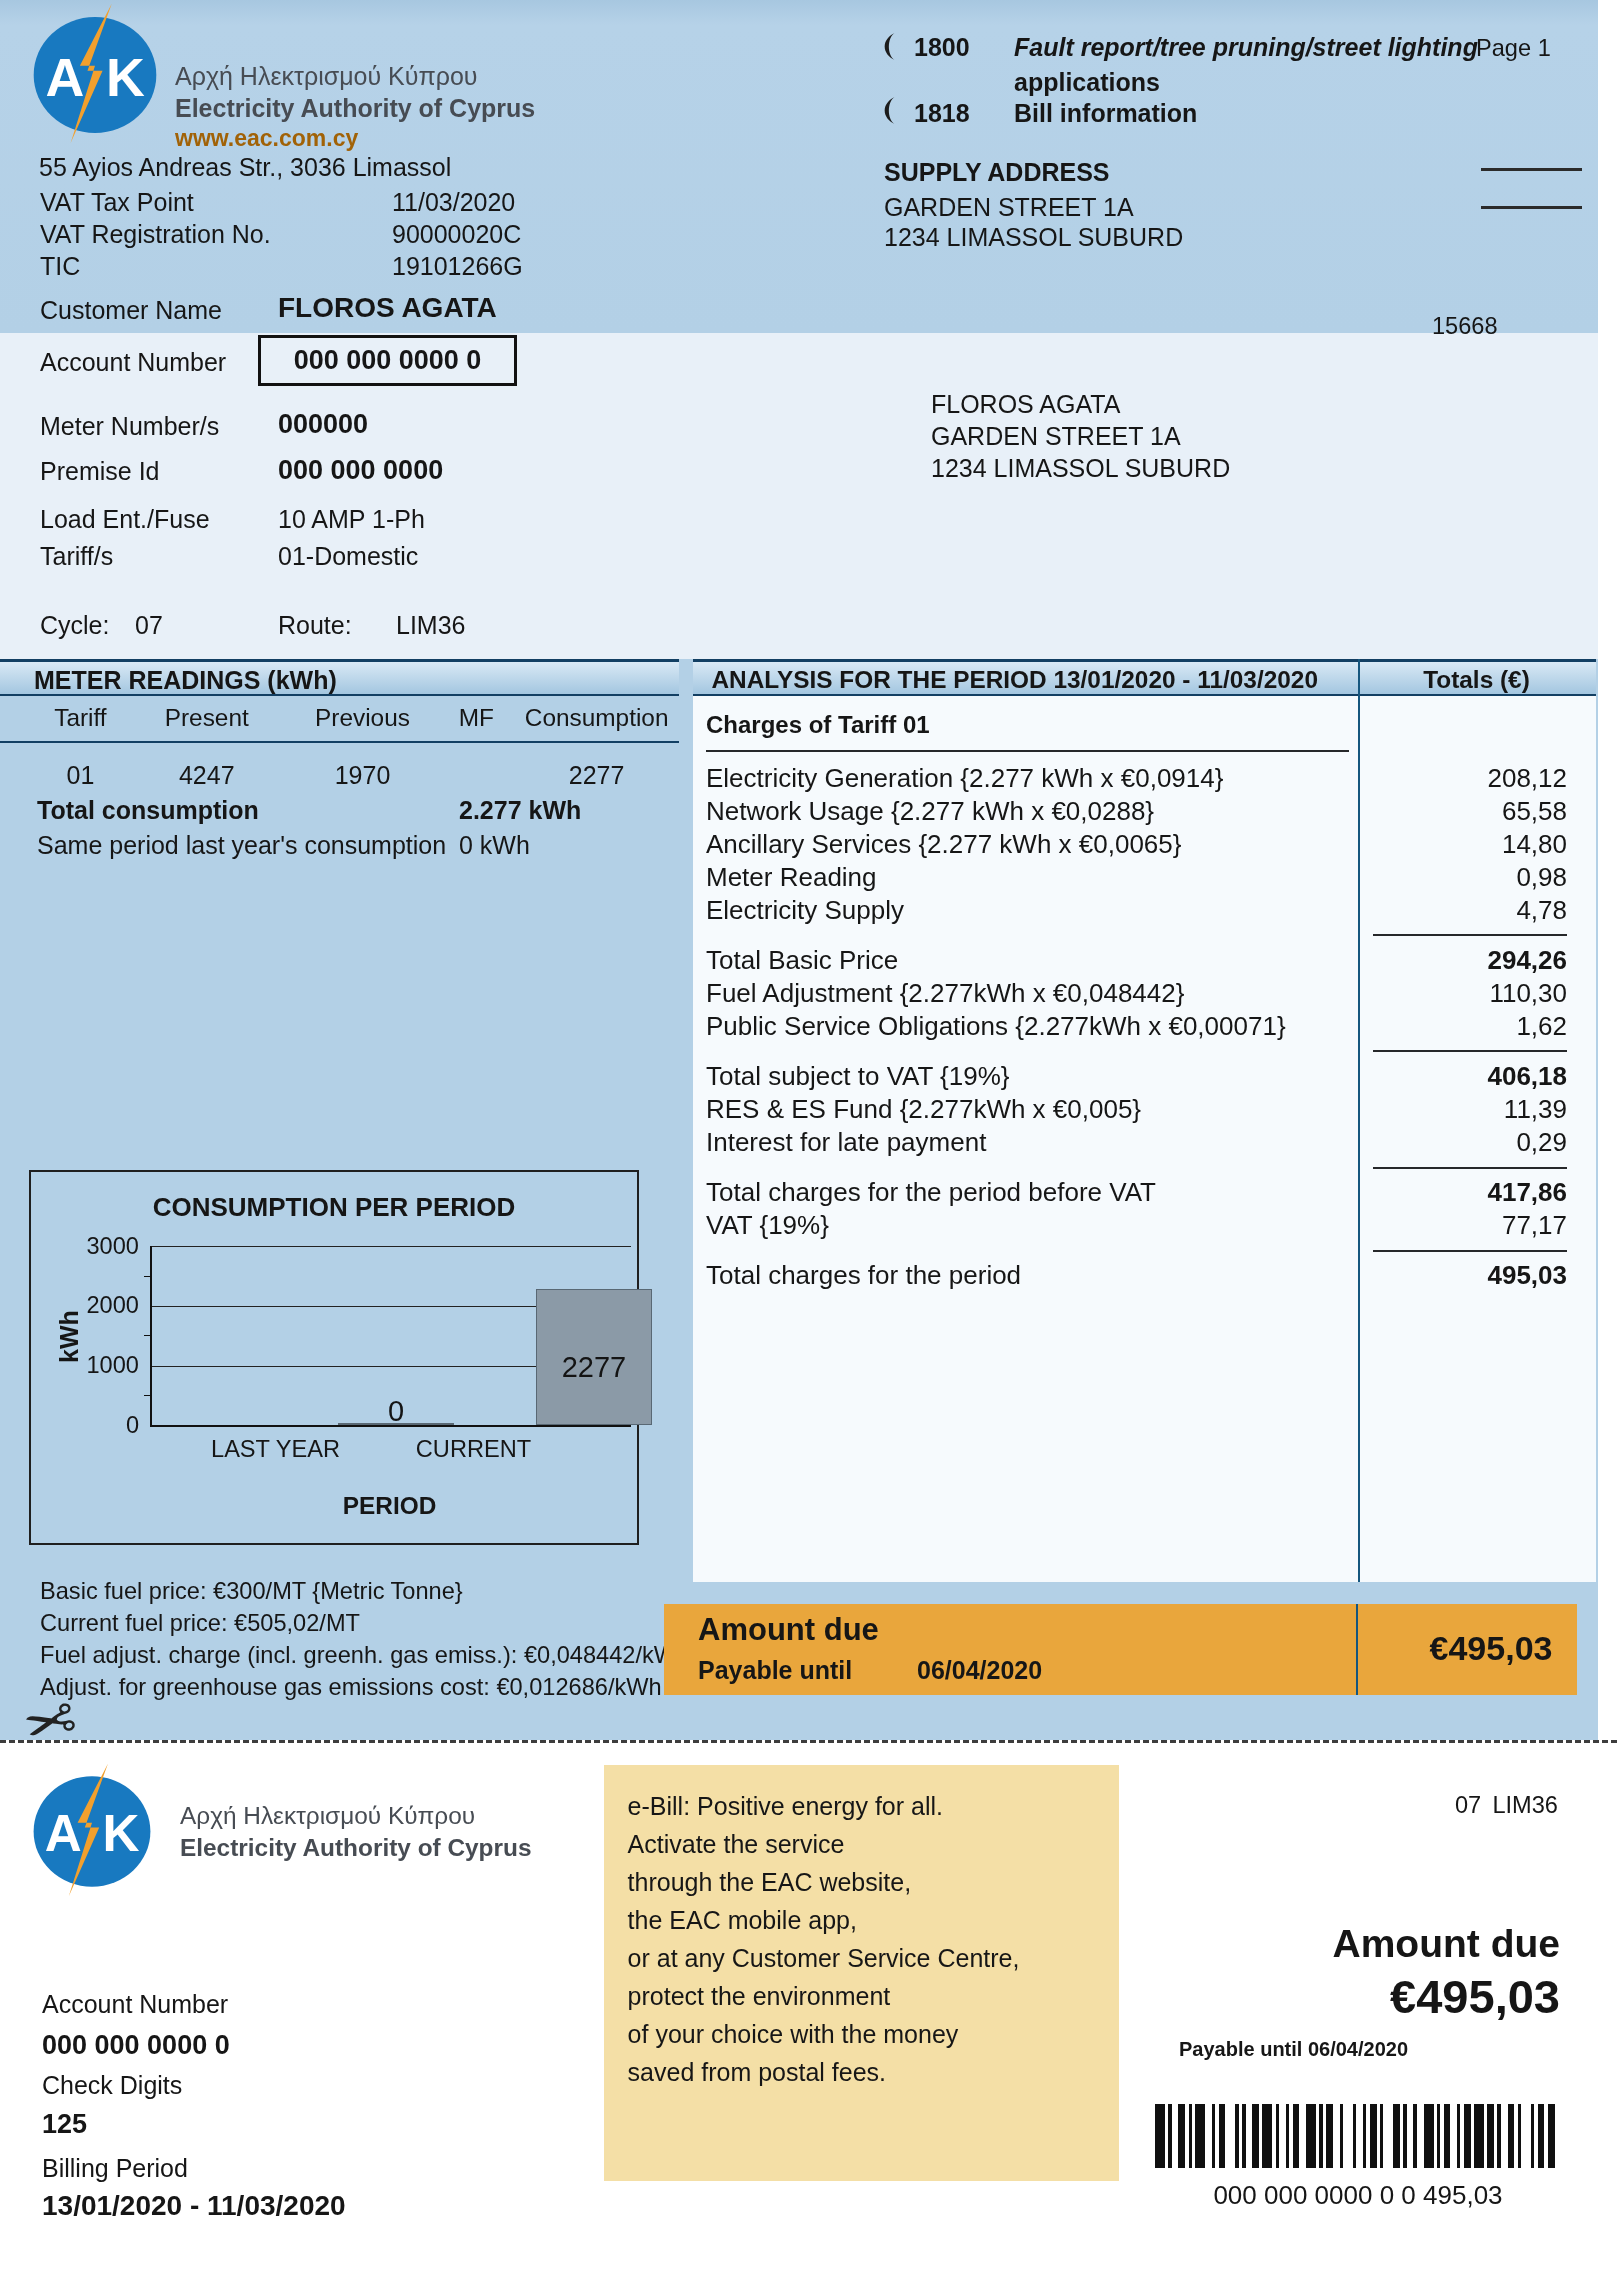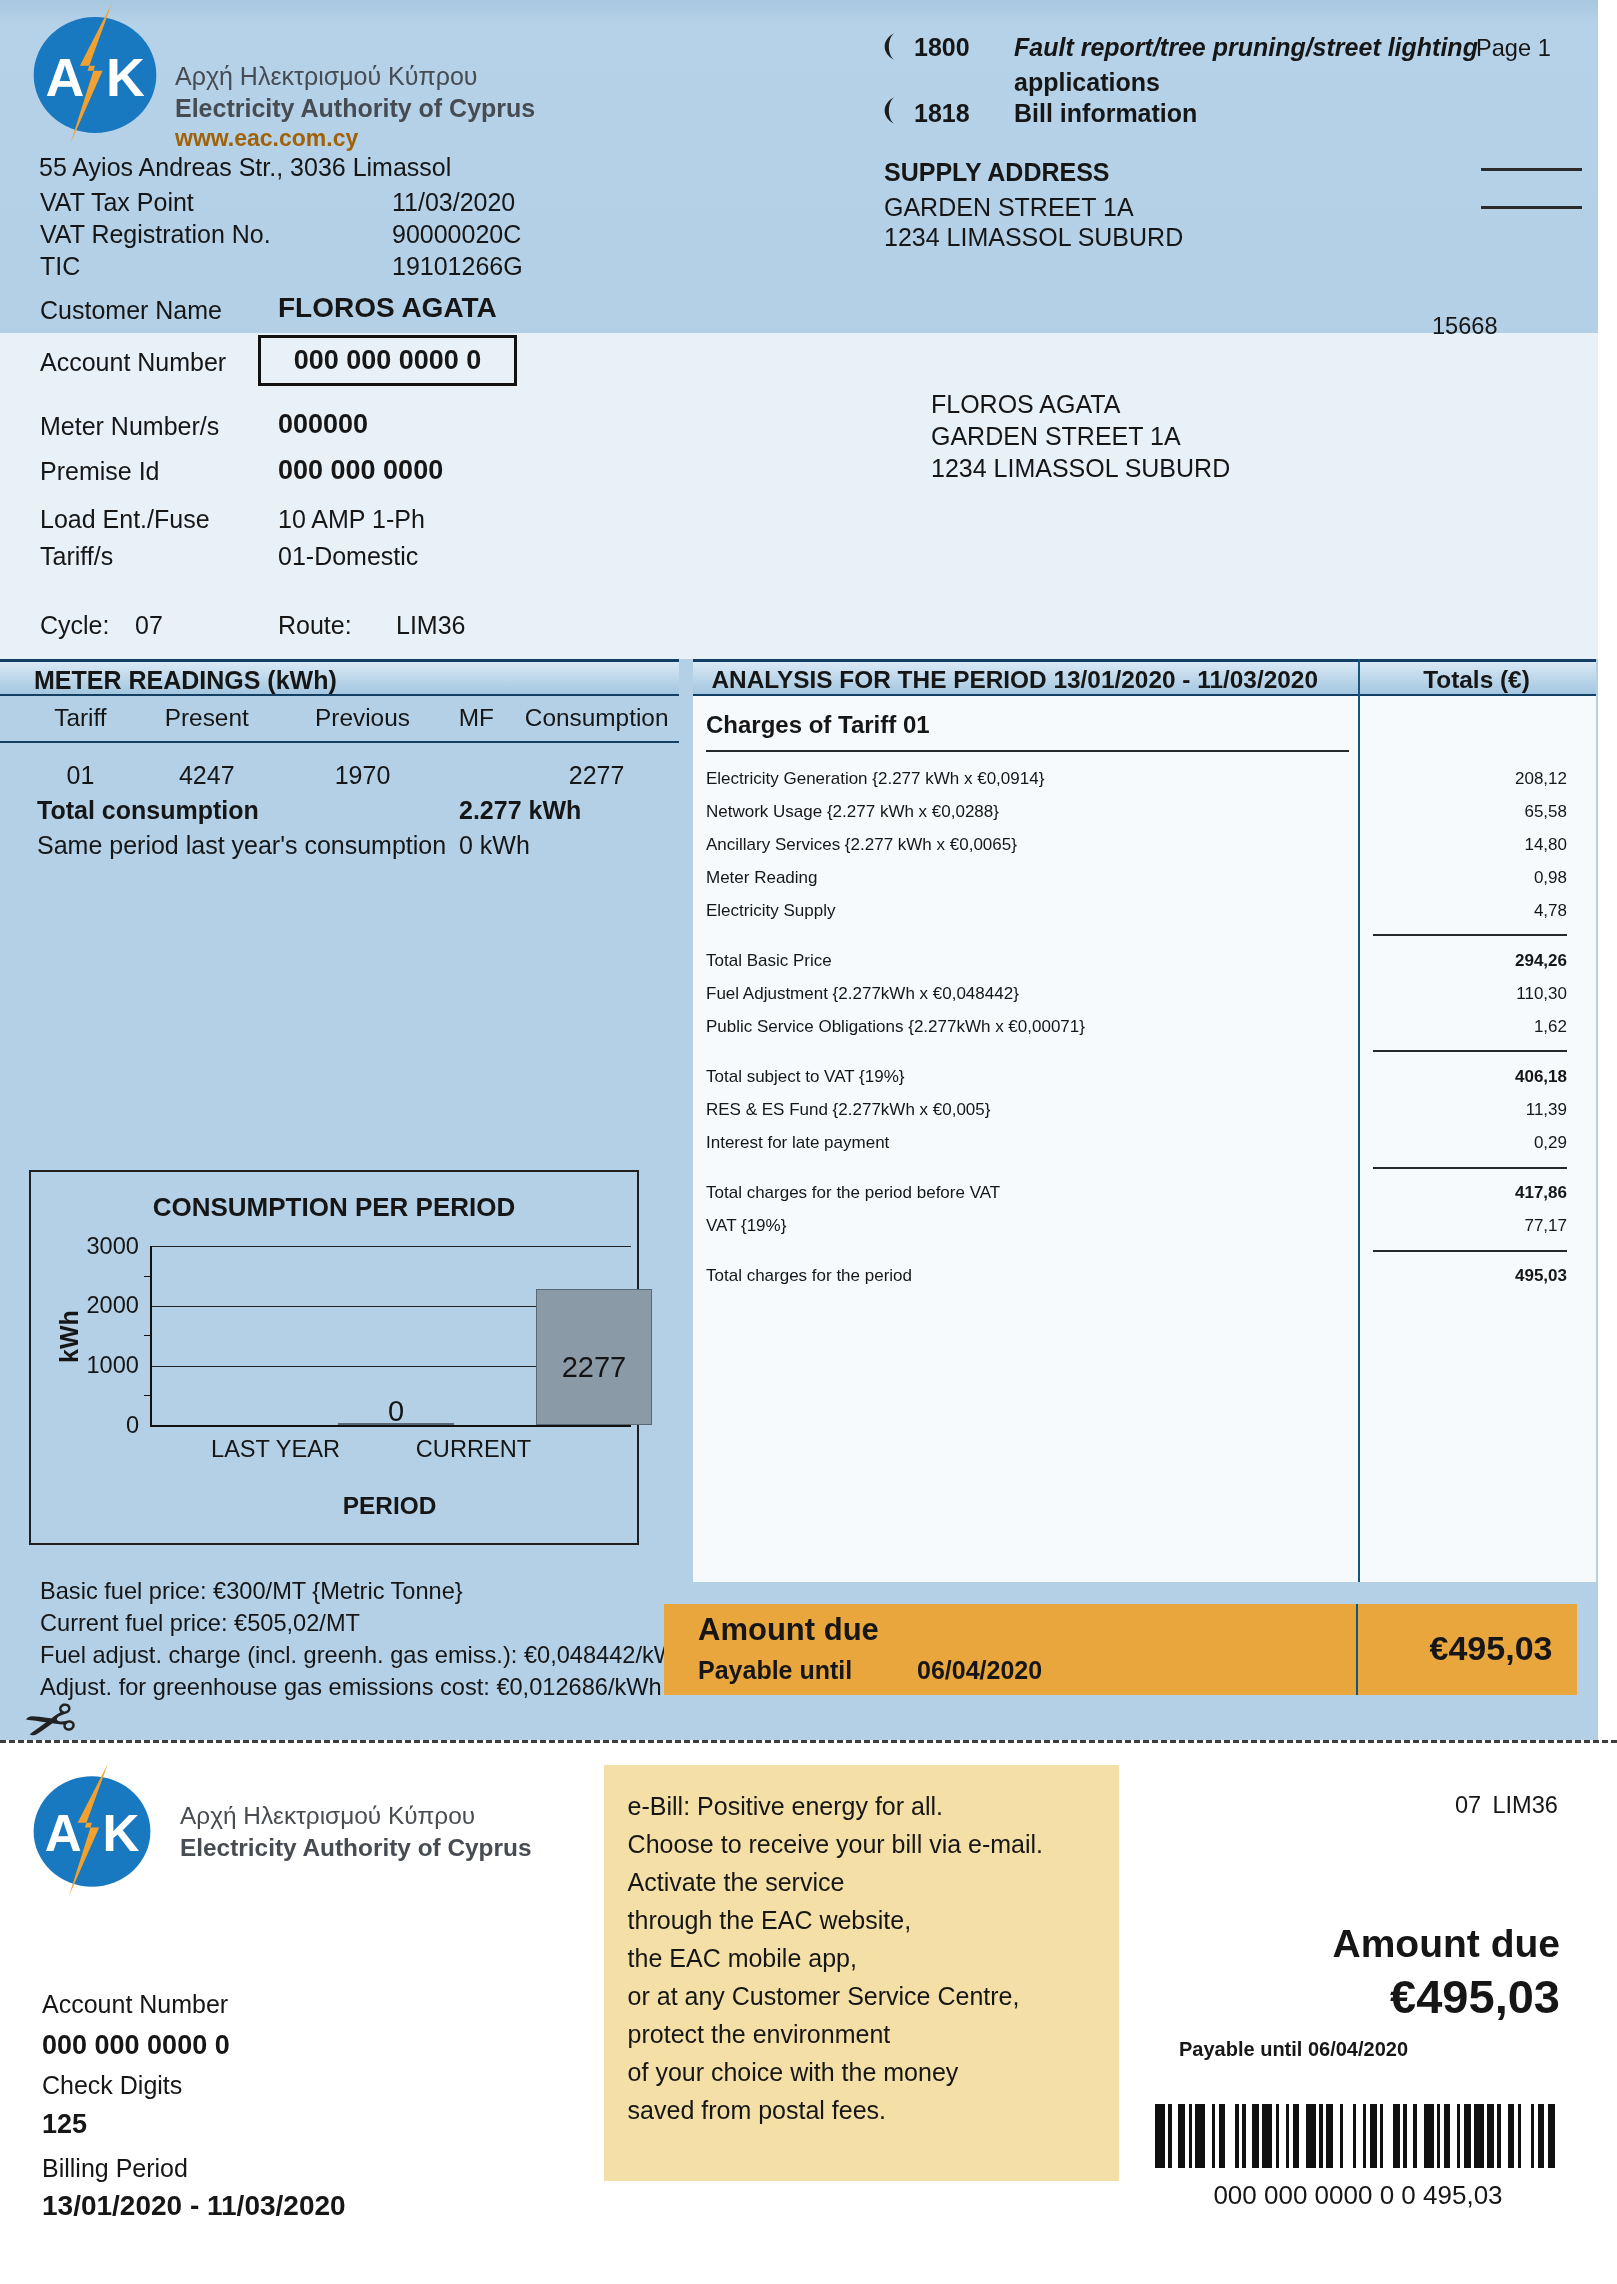--- a/index.html
+++ b/index.html
@@ -15,21 +15,21 @@
   .t28{font-size:23.6px;line-height:29px;}
   .b{font-weight:bold;}
   .gray{color:#474c53;}
   
   svg.logo{overflow:visible;}
   
   .band{box-sizing:border-box;height:37px;background:linear-gradient(180deg,#d9e9f5,#a3c6e0);
         border-top:3.4px solid #123f63;border-bottom:2.5px solid #123f63;}
   
   .an-body{background:#f6fafd;}
-  .arow{display:flex;font-size:17px;line-height:33px;gap:44px;}
+  .arow{display:flex;font-size:26px;line-height:33px;gap:44px;}
   .arow .lab{flex:1;}
   .arow .val{width:205px;text-align:right;padding-right:15px;}
   .rule-r{width:194px;border-top:2.5px solid #26282a;margin:7.6px 15px 7.6px auto;}
   .title-rule{width:643px;border-top:2.5px solid #26282a;margin:6.7px 0 10px 0;}
   
   .mr-cols{display:flex;padding-left:34px;font-size:24.4px;}
   .mr-cols span{display:inline-block;text-align:center;}
   .c0{width:93px;}.c1{width:160px;}.c2{width:152px;}.c3{width:76px;}.c4{width:165px;}
   
   .chart{left:29px;top:1170px;width:606px;height:371px;border:2.5px solid #1f1f1f;}
@@ -280,21 +280,20 @@
 <div class="abs t30" style="left:42px;top:1989px;">Account Number</div>
 <div class="abs t30 b" style="left:42px;top:2030px;font-size:27px;">000 000 0000 0</div>
 <div class="abs t30" style="left:42px;top:2070px;">Check Digits</div>
 <div class="abs t30 b" style="left:42px;top:2109px;font-size:27px;">125</div>
 <div class="abs t30" style="left:42px;top:2153px;">Billing Period</div>
 <div class="abs t30 b" style="left:42px;top:2191px;font-size:28px;">13/01/2020 - 11/03/2020</div>
 
 <div class="abs cream">
   <div style="padding:22px 0 0 23.6px;">
     <div class="ebl">e-Bill: Positive energy for all.</div>
-    <div class="ebl">Choose to receive your bill via e-mail.</div>
     <div class="ebl">Activate the service</div>
     <div class="ebl">through the EAC website,</div>
     <div class="ebl">the EAC mobile app,</div>
     <div class="ebl">or at any Customer Service Centre,</div>
     <div class="ebl">protect the environment</div>
     <div class="ebl">of your choice with the money</div>
     <div class="ebl">saved from postal fees.</div>
   </div>
 </div>
 

